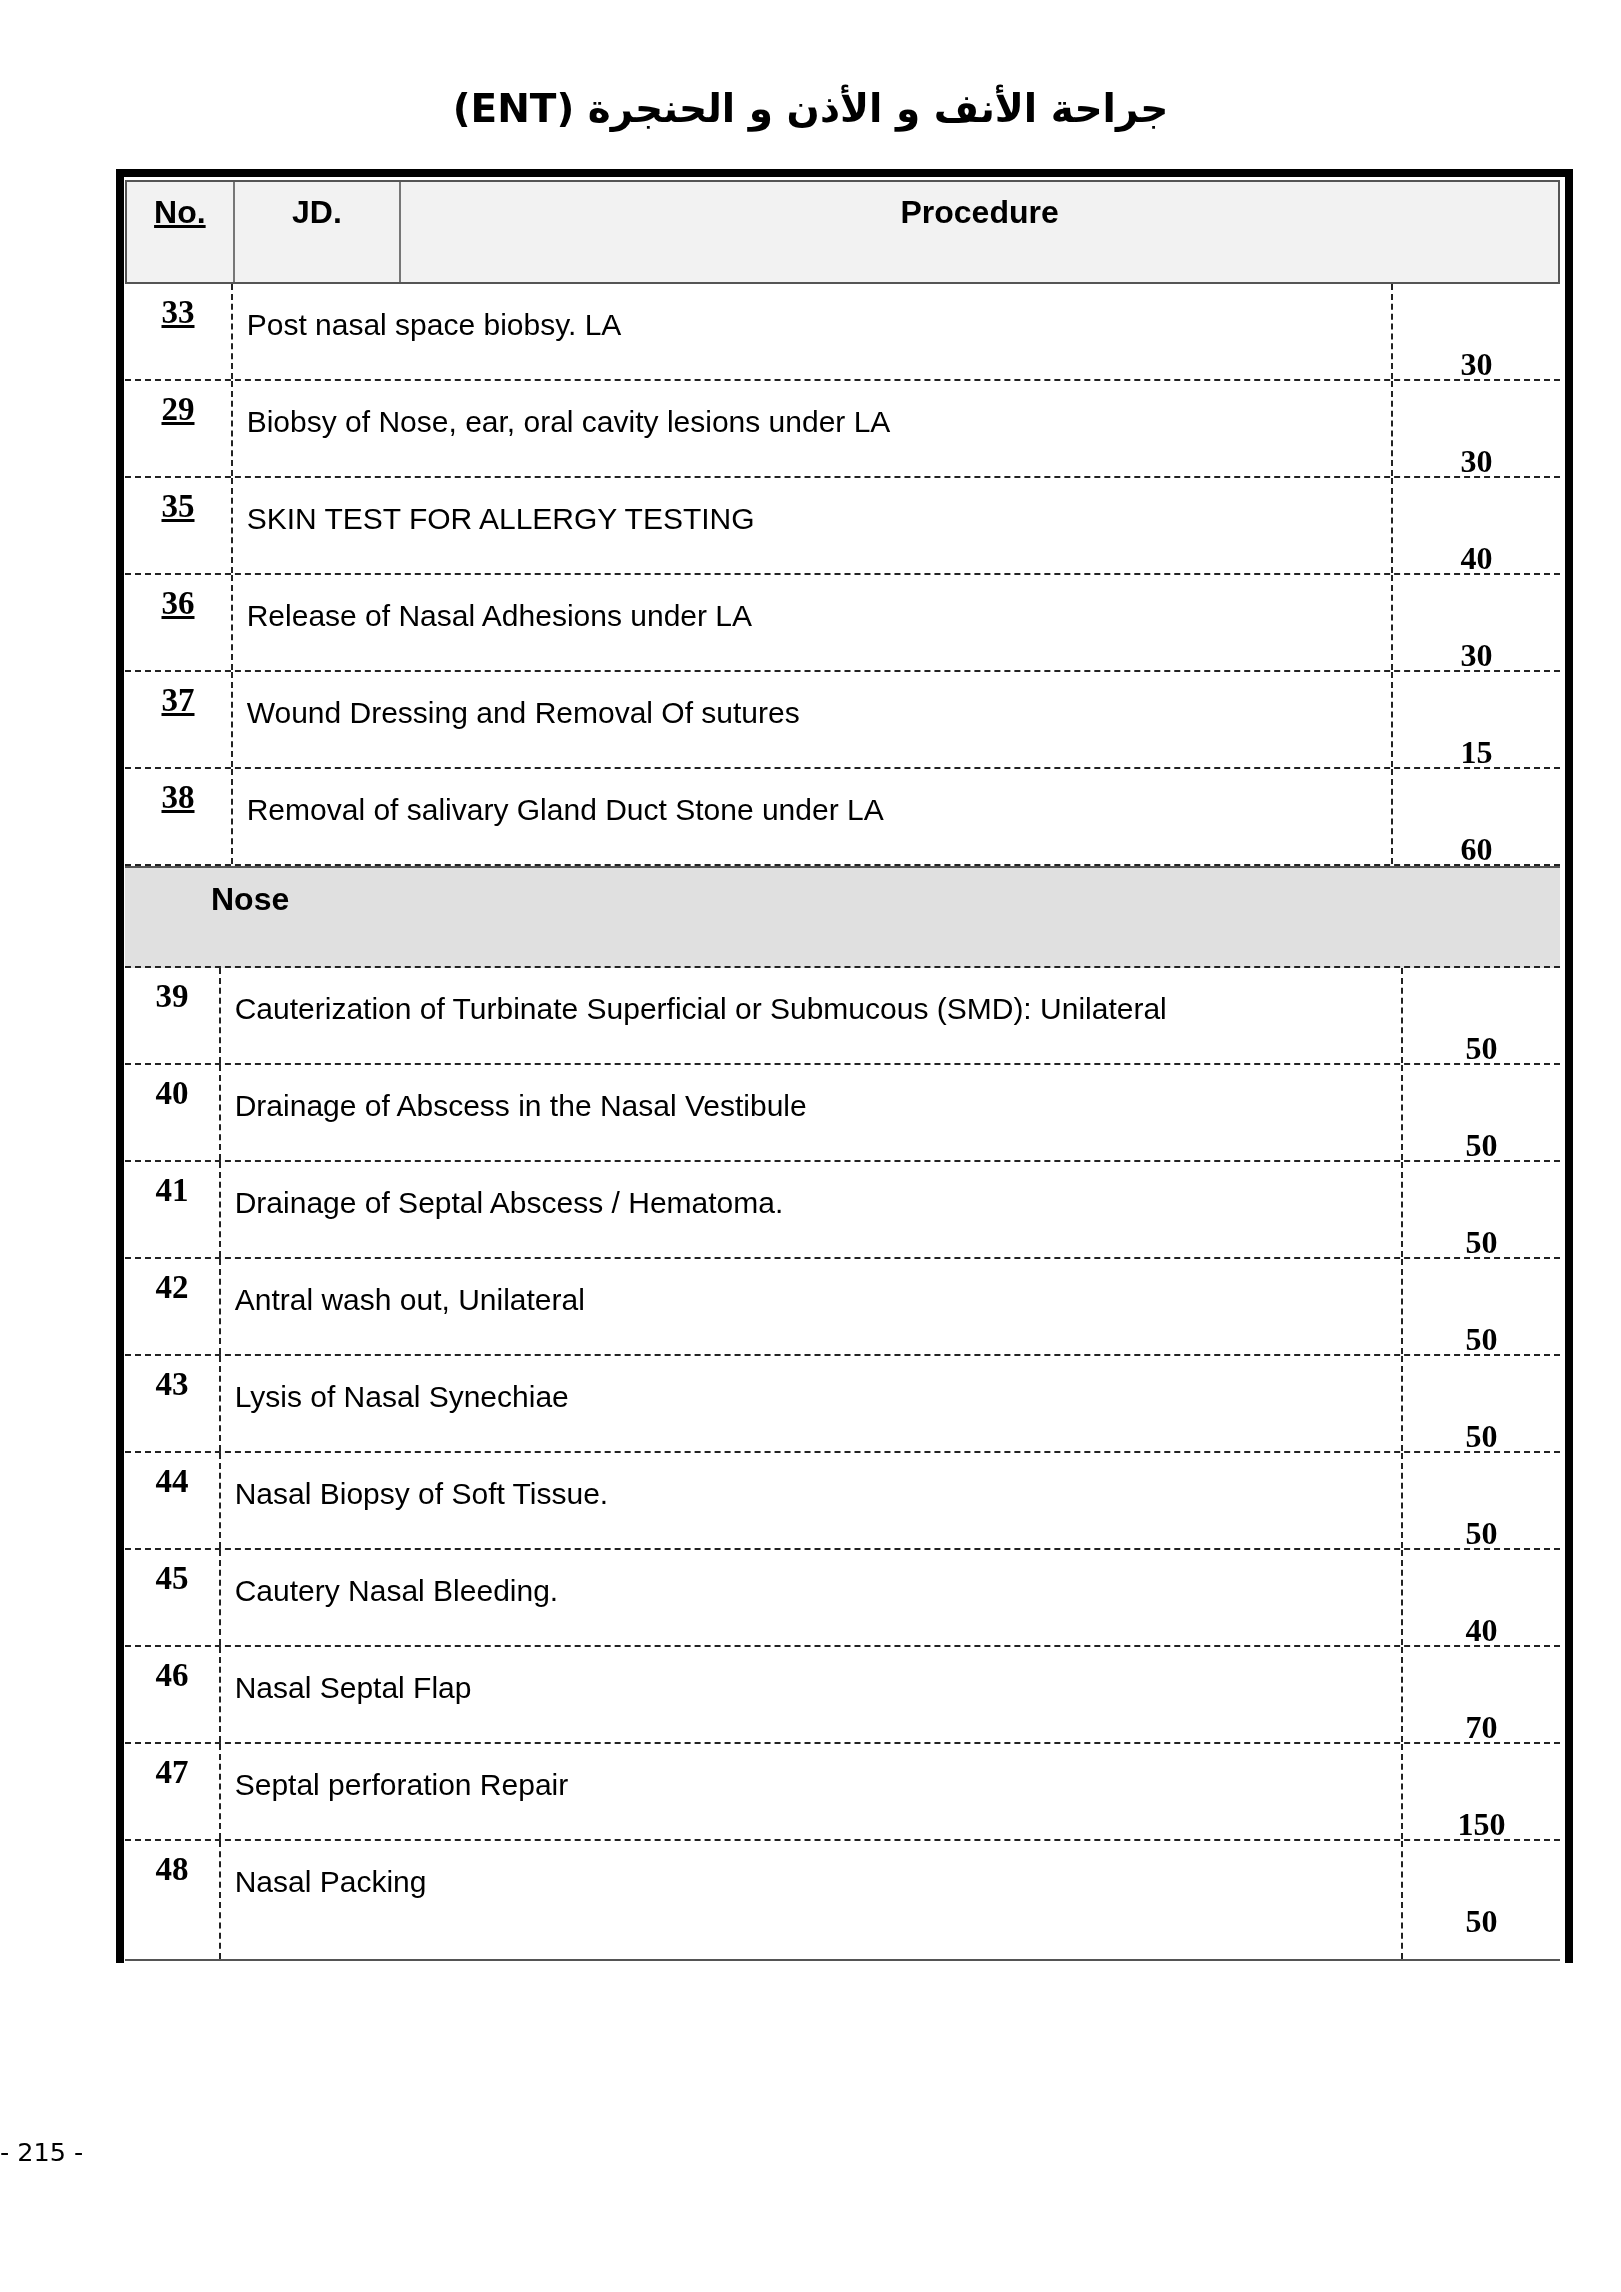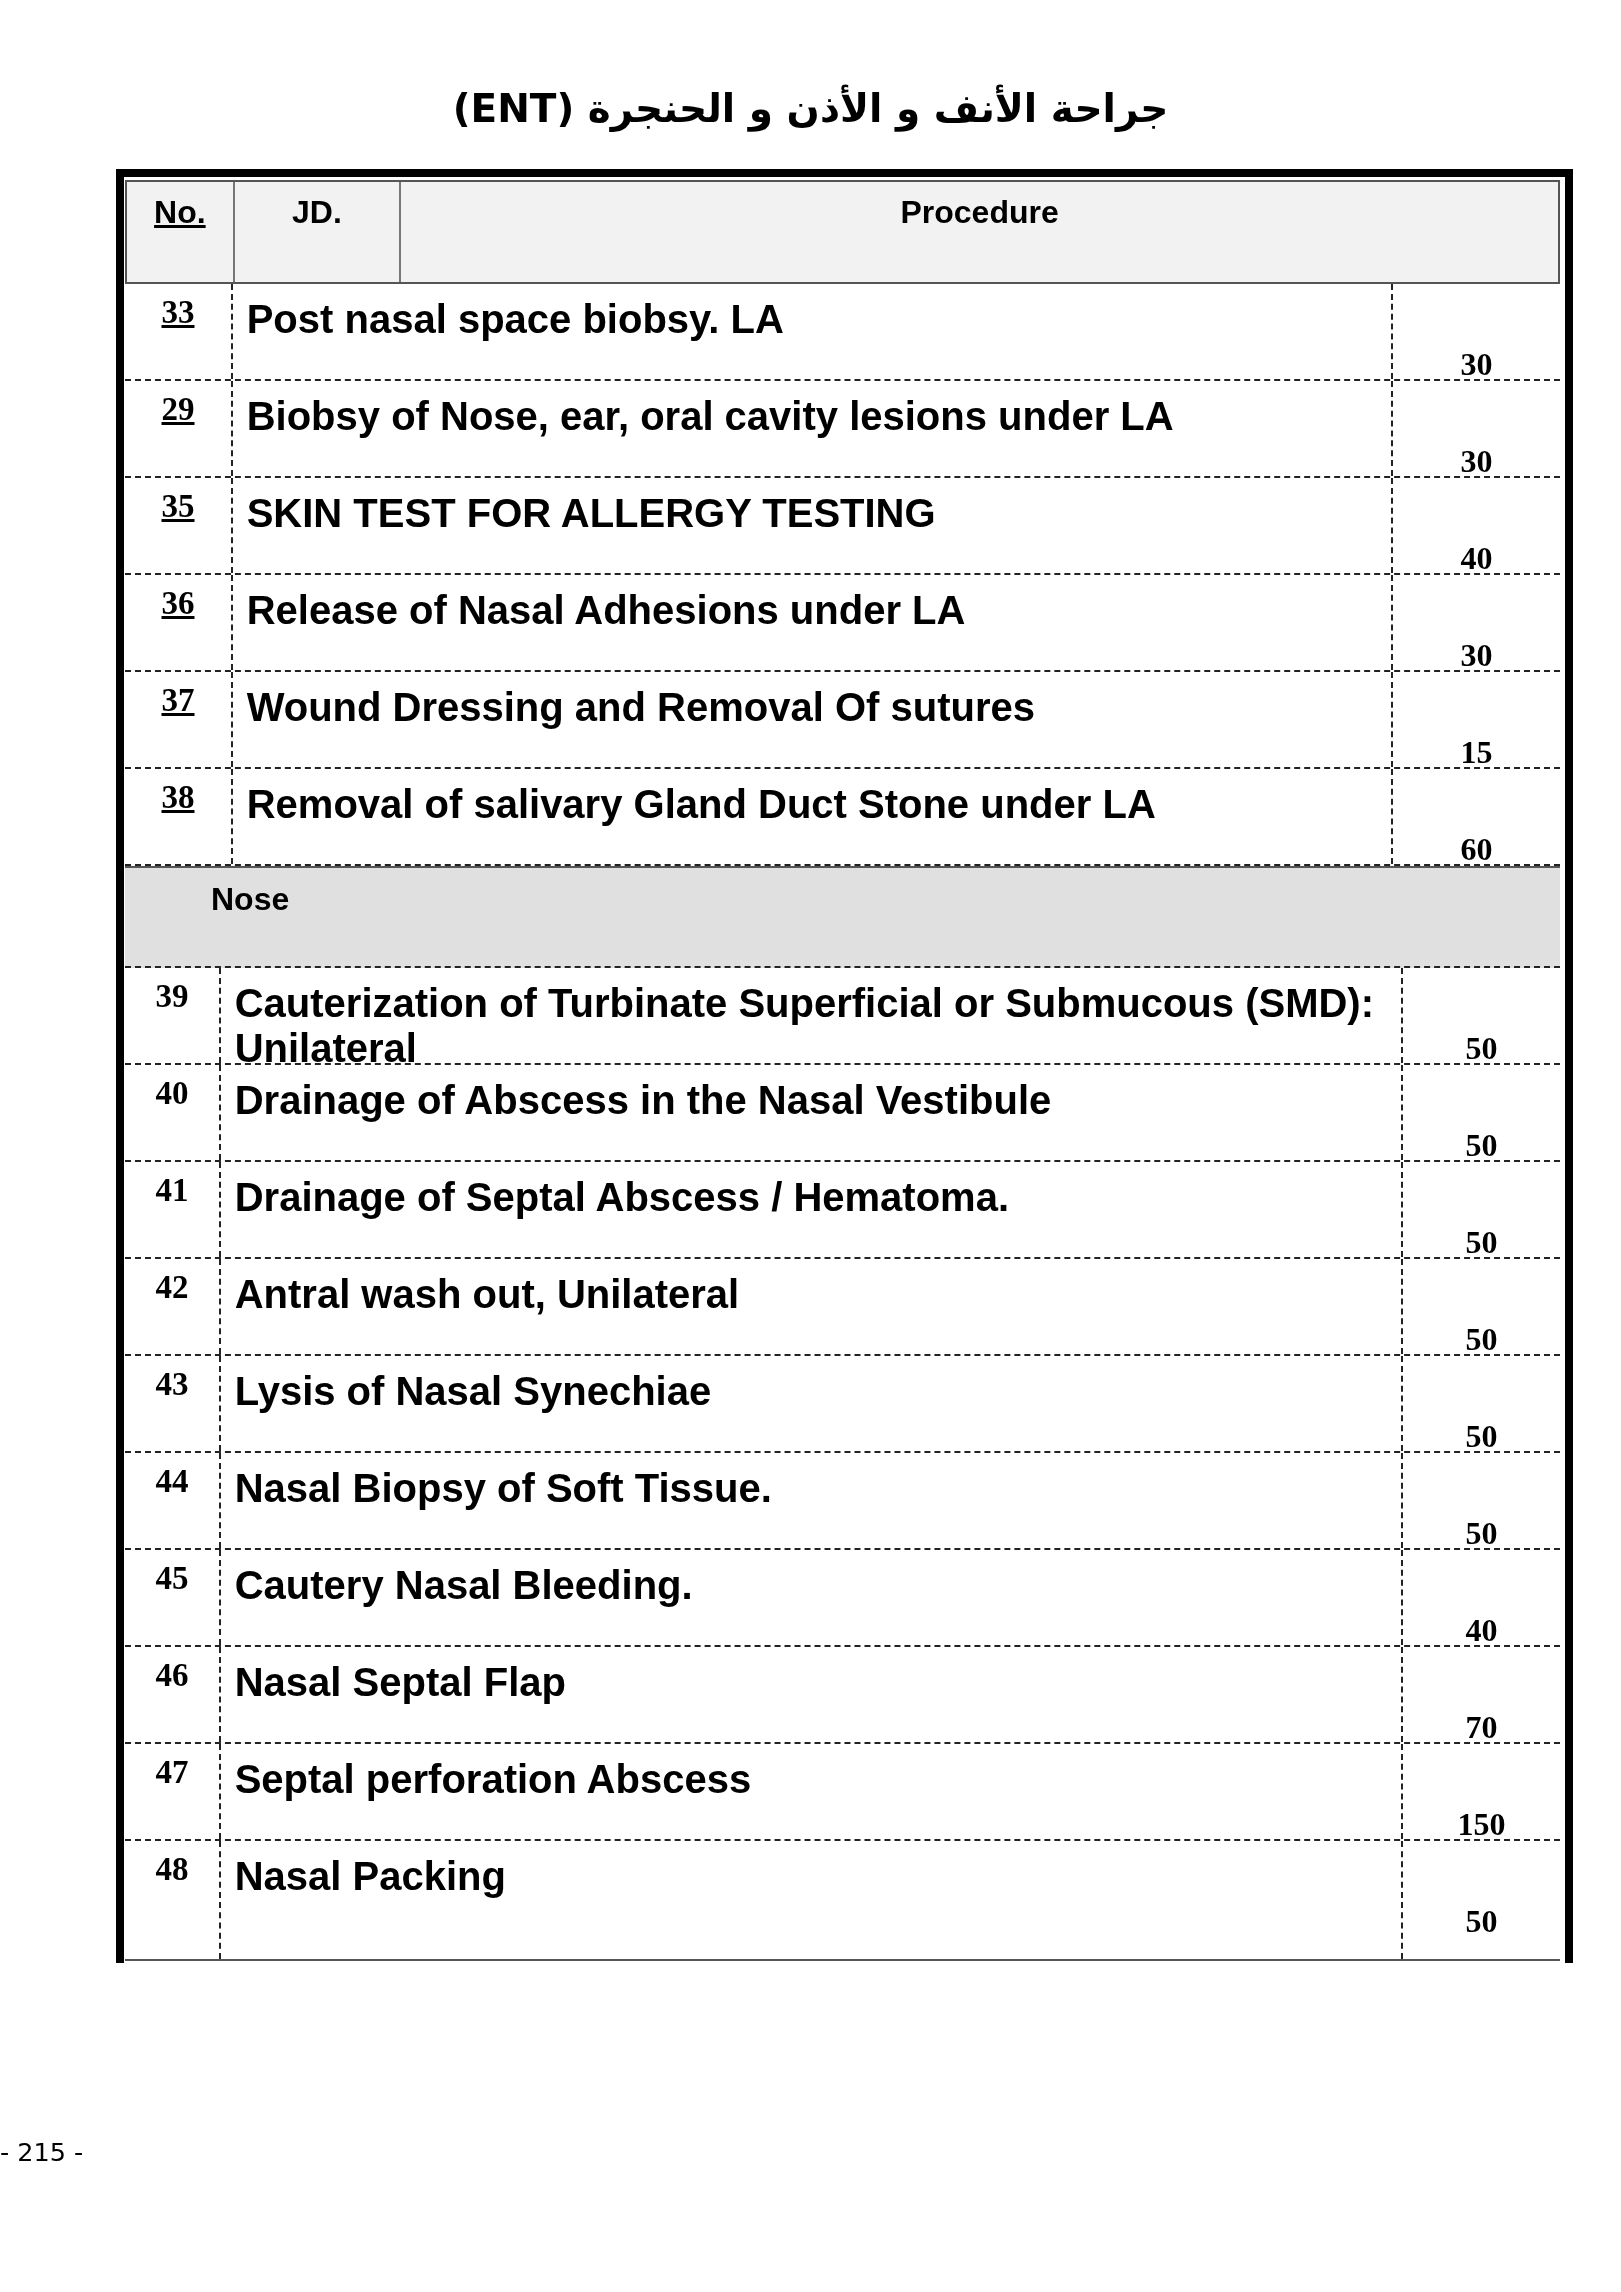--- a/index.html
+++ b/index.html
@@ -21,21 +21,21 @@
   .c-no1 { width: 108px; text-decoration: underline; }
   .c-pr1 { width: 1160px; }
   .c-jd1 { width: 167px; }
   .c-no2 { width: 96px; }
   .c-pr2 { width: 1182px; }
   .c-jd2 { width: 157px; }
   .drow { height: 97px; border-bottom: 2px dashed #222; }
   .drow .c { border-right: 2px dashed #222; }
   .drow .c:last-child { border-right: none; }
   .num { font-family: "Liberation Serif", serif; font-weight: bold; font-size: 33px; text-align: center; padding-top: 10px; }
-  .proc { font-size: 40px; padding-left: 13.7px; padding-top: 13px; font-weight: bold; }
+  .proc { font-size: 30px; padding-left: 13.7px; padding-top: 24px; }
   .jd { font-family: "Liberation Serif", serif; font-weight: bold; font-size: 32px; text-align: center; padding-top: 13.7px; margin-top: 48px; }
   .section { height: 102px; background: #e0e0e0; border-top: 2px solid #555; border-bottom: 2px dashed #222; }
   .section .lbl { font-weight: bold; font-size: 32px; padding-left: 86px; padding-top: 13px; }
   .last { border-bottom: 2px solid #555; height: 120px; }
   .footer { position: absolute; top: 2137px; left: 0; width: 1621px; text-align: left;
             font-family: "DejaVu Sans", sans-serif; font-size: 25.5px; }
 </style>
 </head>
 <body>
 
@@ -122,21 +122,21 @@
         <div class="c c-pr2 proc">Cautery Nasal Bleeding.</div>
         <div class="c c-jd2 jd">40</div>
       </div>
       <div class="row drow">
         <div class="c c-no2 num">46</div>
         <div class="c c-pr2 proc">Nasal Septal Flap</div>
         <div class="c c-jd2 jd">70</div>
       </div>
       <div class="row drow">
         <div class="c c-no2 num">47</div>
-        <div class="c c-pr2 proc">Septal perforation Abscess</div>
+        <div class="c c-pr2 proc">Septal perforation Repair</div>
         <div class="c c-jd2 jd">150</div>
       </div>
       <div class="row drow last">
         <div class="c c-no2 num">48</div>
         <div class="c c-pr2 proc">Nasal Packing</div>
         <div class="c c-jd2 jd">50</div>
       </div>
     </div>
 </div>
 

